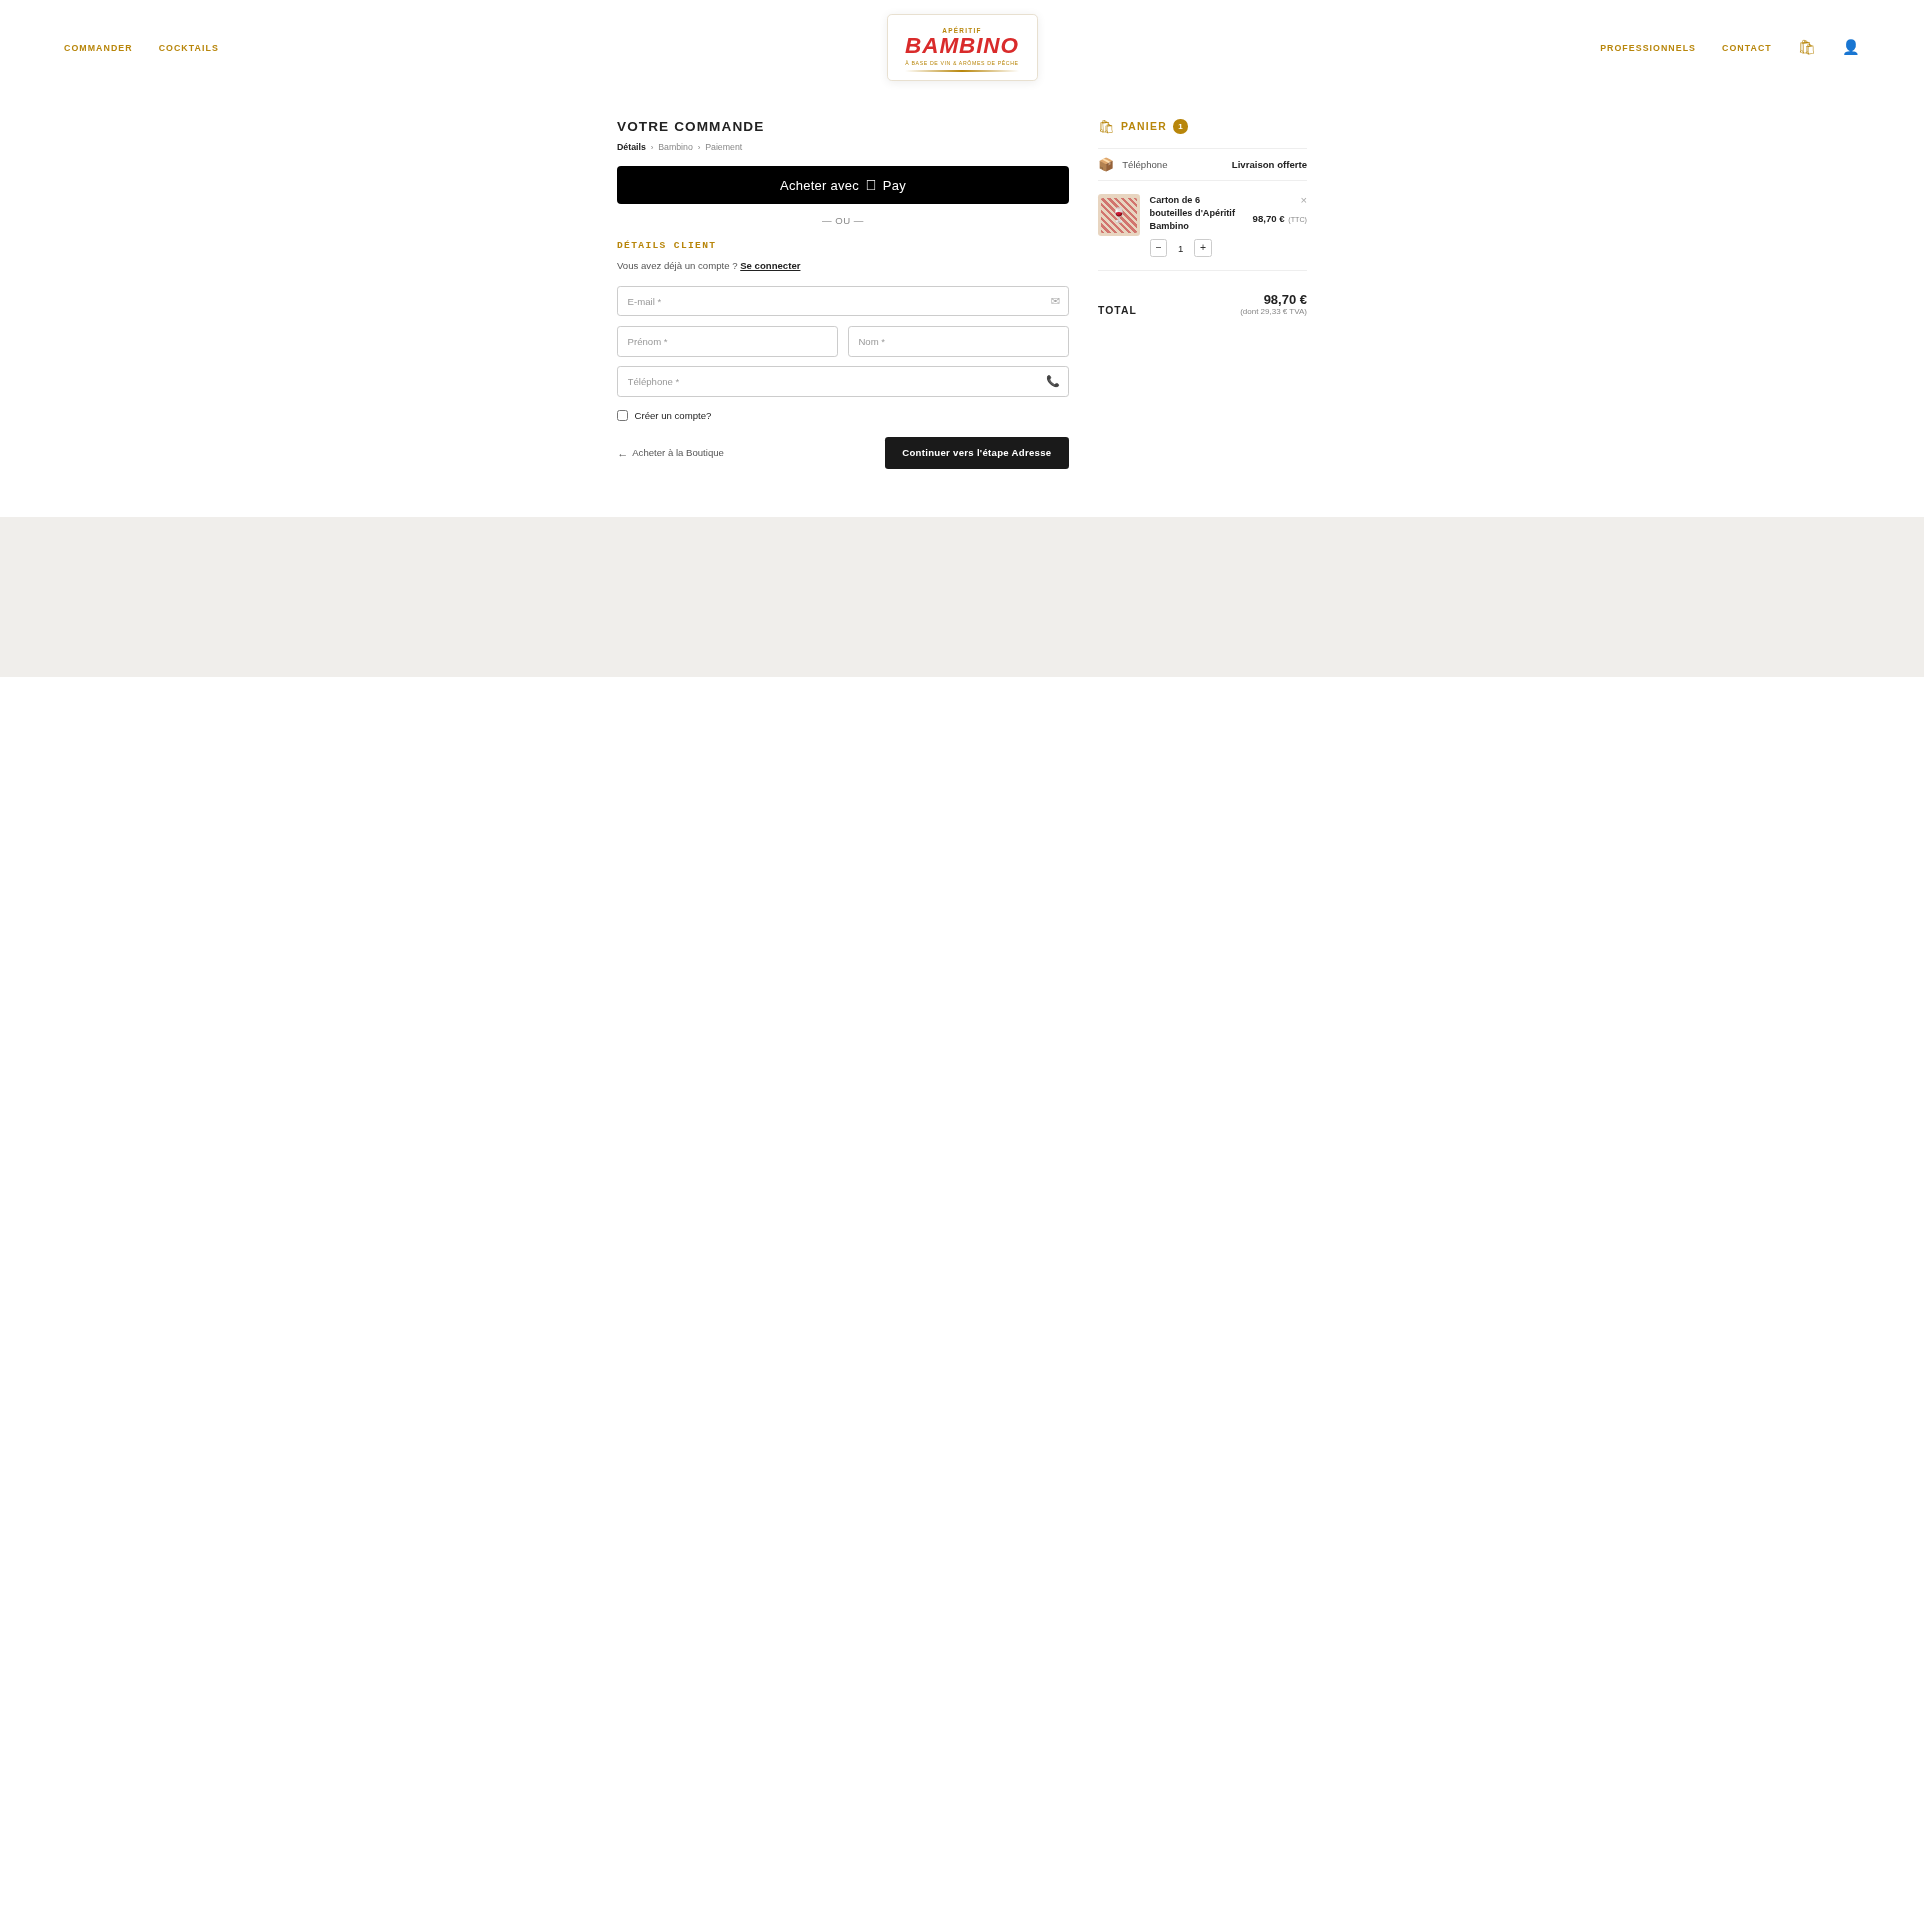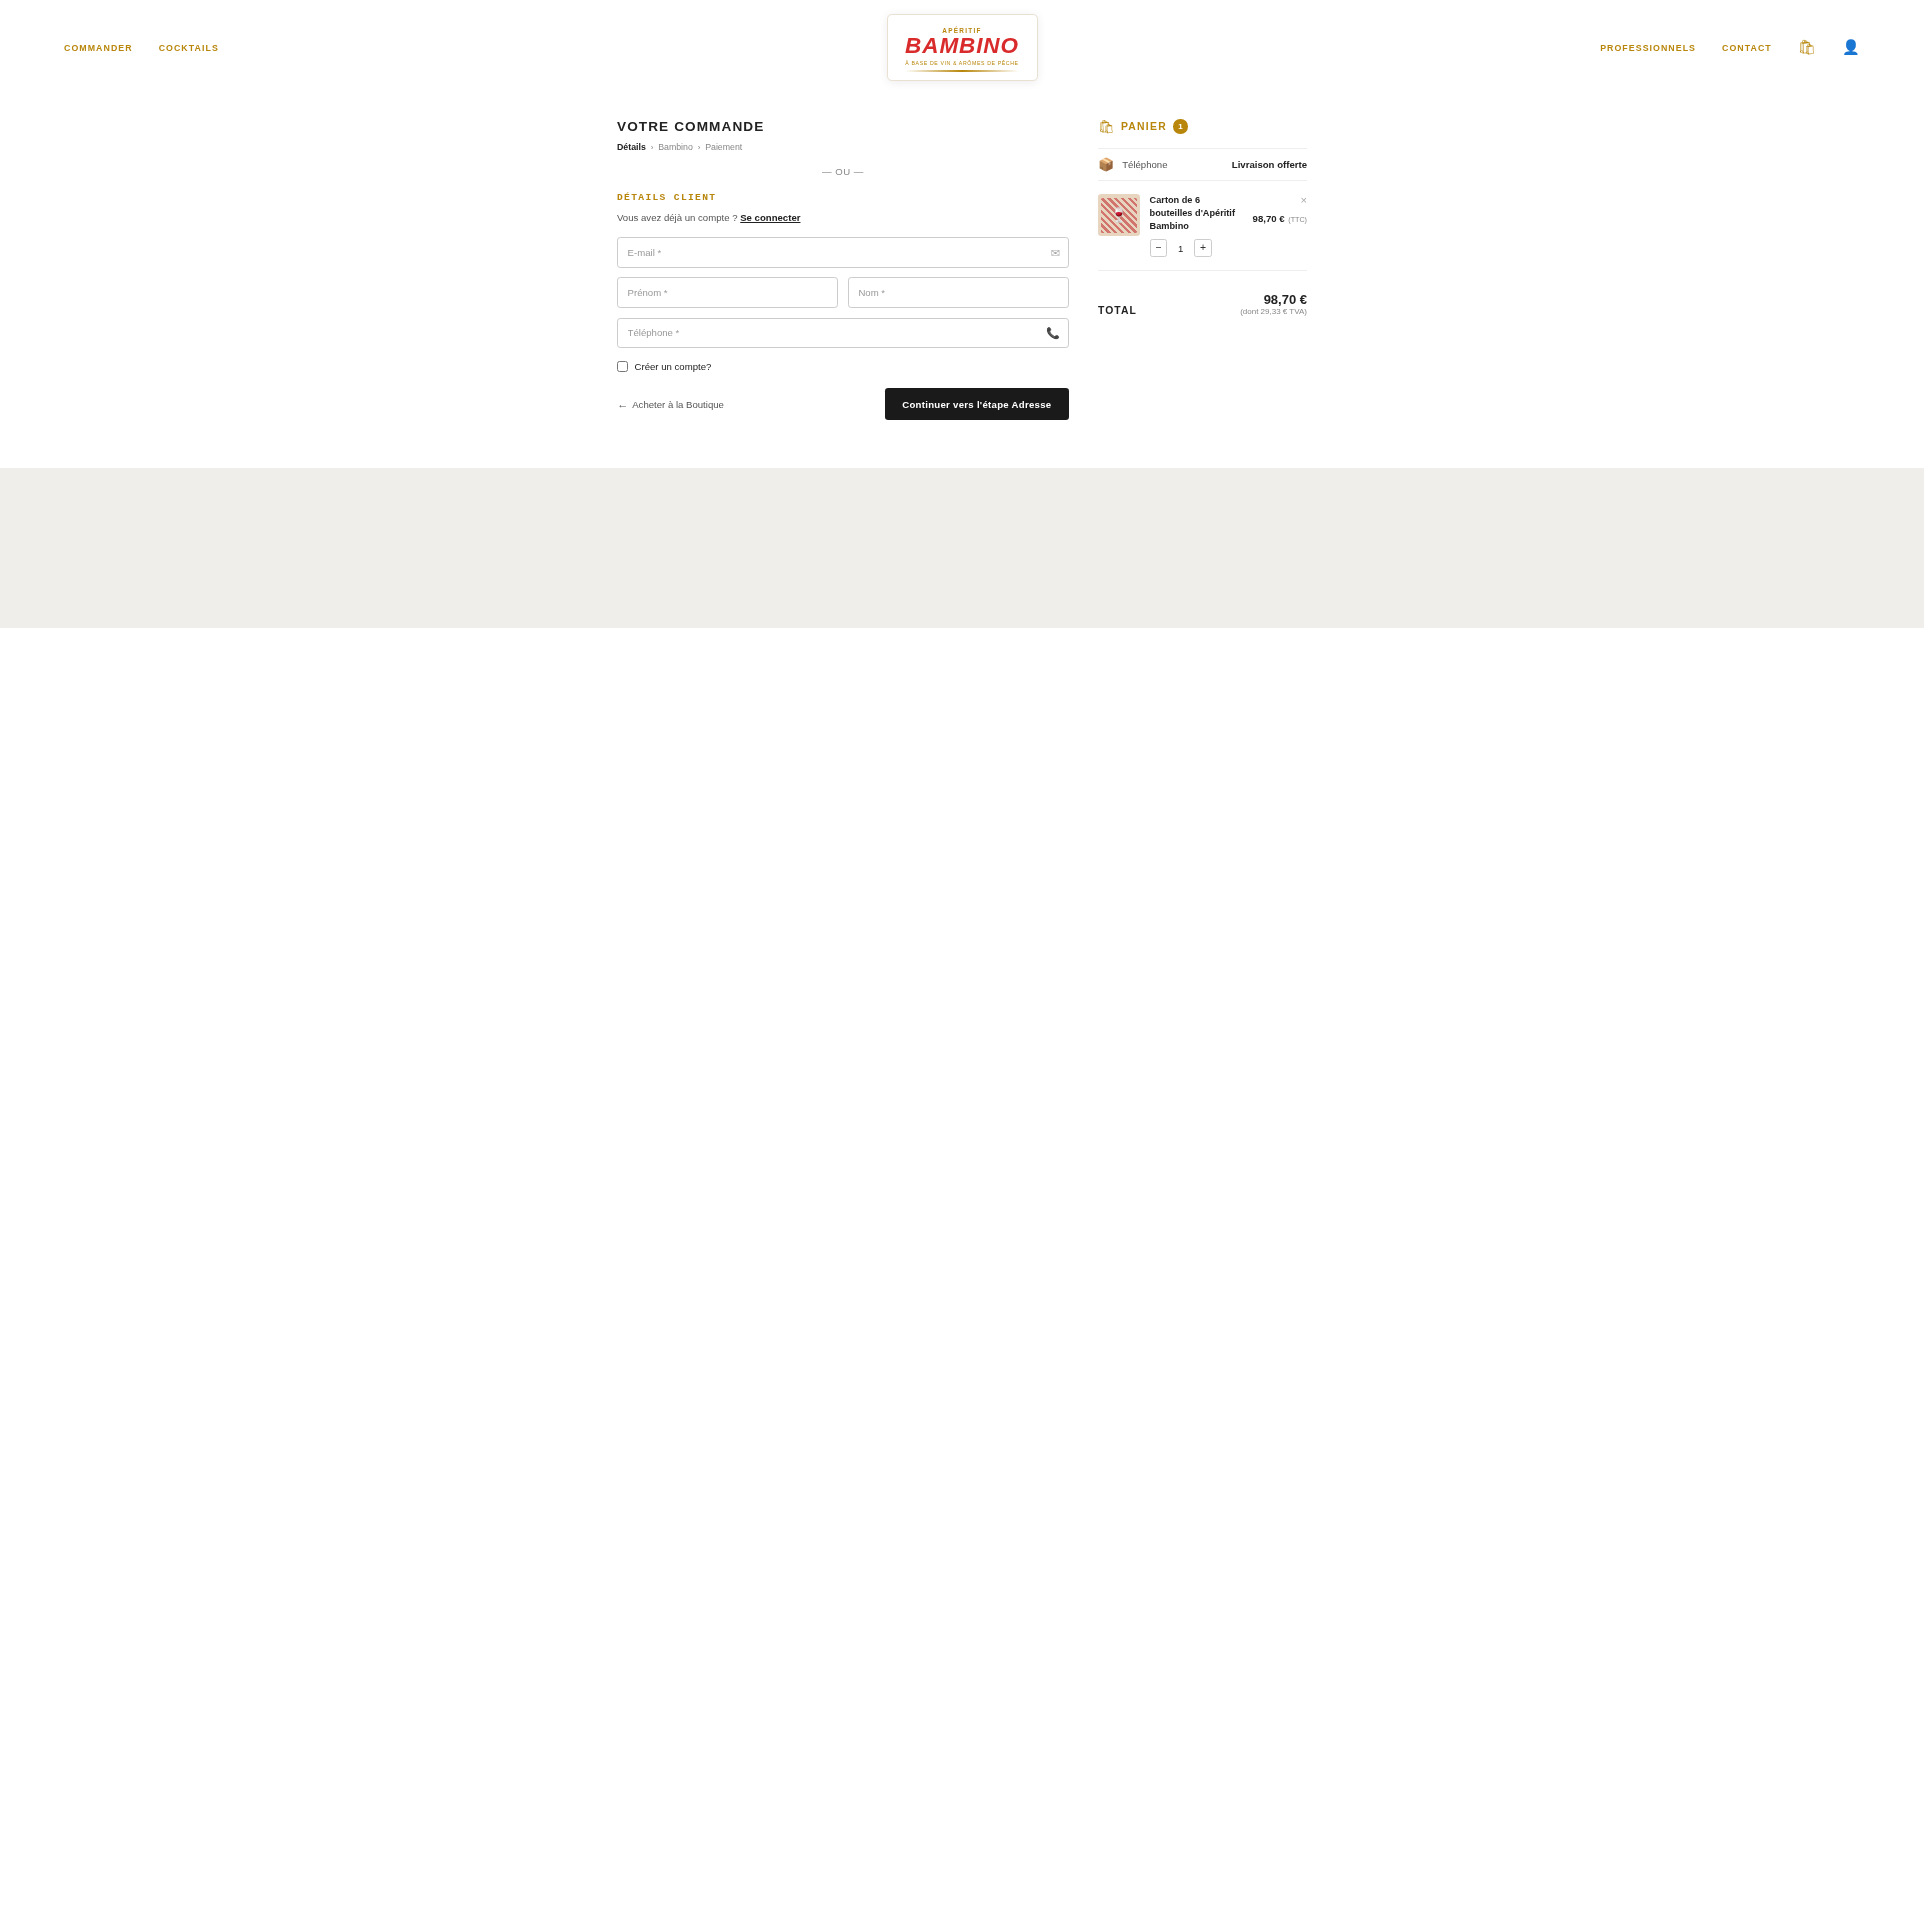--- a/index.html
+++ b/index.html
@@ -491,20 +491,25 @@
     <h1 class="page-title">VOTRE COMMANDE</h1>
 
     <div class="breadcrumb">
       <span class="breadcrumb-active">Détails</span>
       <span class="breadcrumb-arrow">›</span>
       <span class="breadcrumb-inactive">Bambino</span>
       <span class="breadcrumb-arrow">›</span>
       <span class="breadcrumb-inactive">Paiement</span>
     </div>
 
+    <button class="apple-pay-btn">
+      <span>Acheter avec</span>
+      <span class="apple-logo"></span>
+      <span> Pay</span>
+    </button>
 
     <div class="or-divider">— OU —</div>
 
     <div class="section-title">DÉTAILS CLIENT</div>
 
     <div class="login-prompt">
       <span>Vous avez déjà un compte ?</span>
       <a class="login-link">Se connecter</a>
     </div>
 

